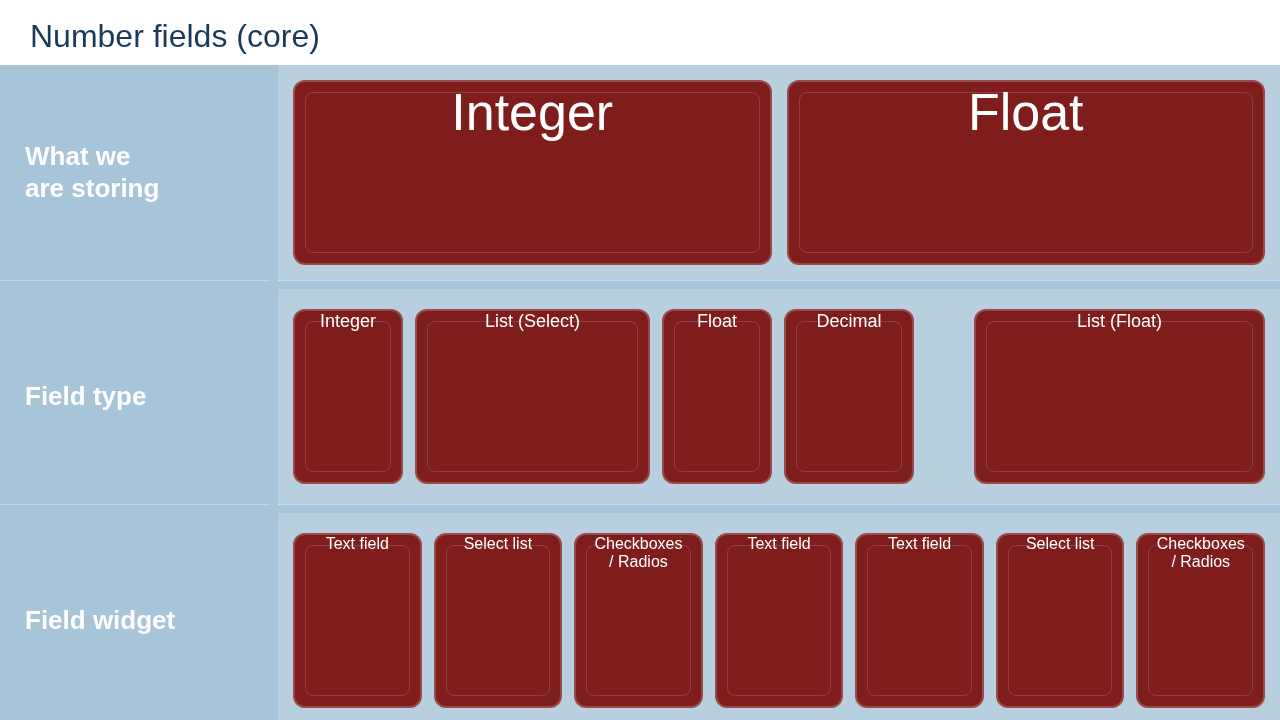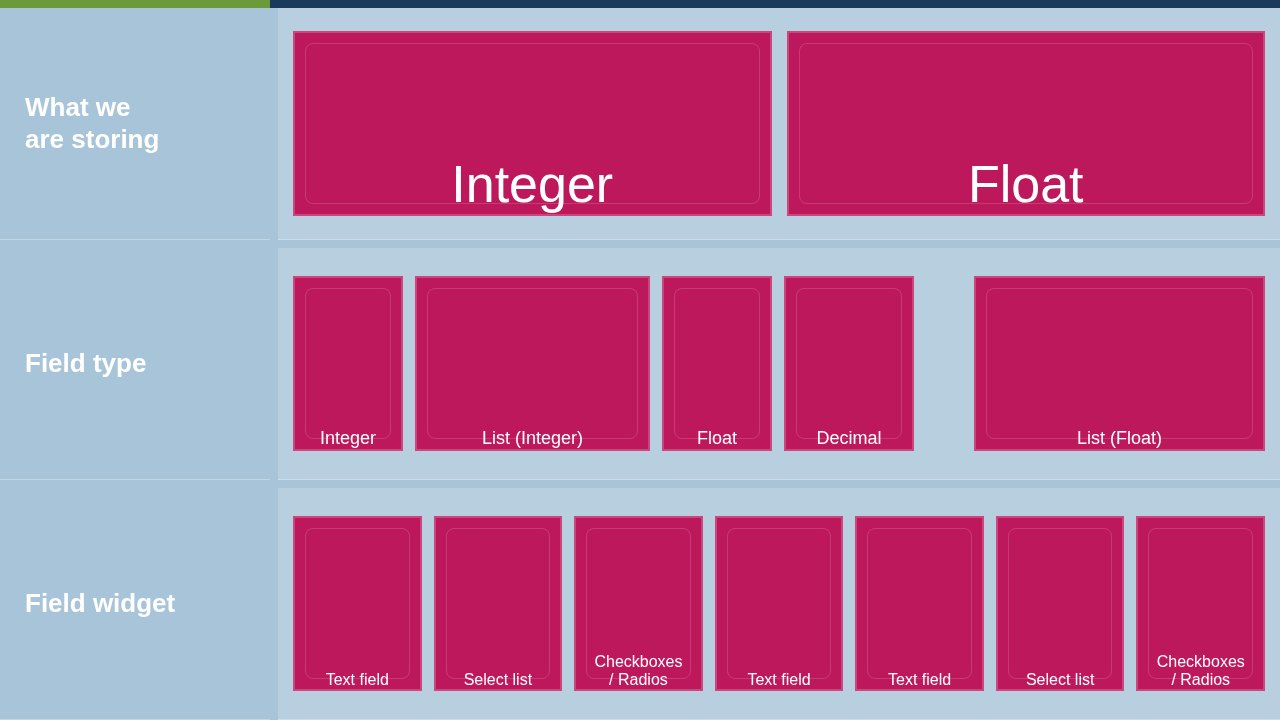--- a/index.html
+++ b/index.html
@@ -78,24 +78,24 @@
     .row-content {
       background: #b8cfe0;
       display: flex;
       align-items: center;
       padding: 15px;
       gap: 12px;
     }
 
     
     .card {
-      background: #be185d;
-      border-radius: 0;
-      display: flex;
-      align-items: flex-end;
+      background: #7f1d1d;
+      border-radius: 12px;
+      display: flex;
+      align-items: flex-start;
       justify-content: center;
       color: white;
       text-align: center;
       border: 2px solid rgba(255,255,255,0.2);
       position: relative;
       overflow: hidden;
     }
 
     .card::before {
       content: '';
@@ -147,20 +147,23 @@
 
     
     .grid-container > * {
       border-bottom: 1px solid rgba(255,255,255,0.3);
     }
   </style>
 </head>
 <body>
 
 <div class="page-container">
+  <div class="title-bar">
+    <h1 class="page-title">Number fields (core)</h1>
+  </div>
   <div class="color-bar">
     <div class="color-bar-green"></div>
     <div class="color-bar-blue"></div>
   </div>
 
   <div class="grid-container">
 
     <div class="row-label">
       <span class="row-label-text">What we<br>are storing</span>
     </div>
@@ -174,21 +177,21 @@
     </div>
 
     <div class="row-label">
       <span class="row-label-text">Field type</span>
     </div>
     <div class="row-content">
       <div class="card card-medium card-medium-narrow" style="width:110px;flex:0 0 110px;">
         <span>Integer</span>
       </div>
       <div class="card card-medium card-medium-wide">
-        <span>List (Integer)</span>
+        <span>List (Select)</span>
       </div>
       <div class="card card-medium card-medium-narrow" style="width:110px;flex:0 0 110px;">
         <span>Float</span>
       </div>
       <div class="card card-medium card-medium-narrow" style="width:130px;flex:0 0 130px;">
         <span>Decimal</span>
       </div>
       <div class="card card-medium" style="flex:1;margin-left:48px;">
         <span>List (Float)</span>
       </div>

